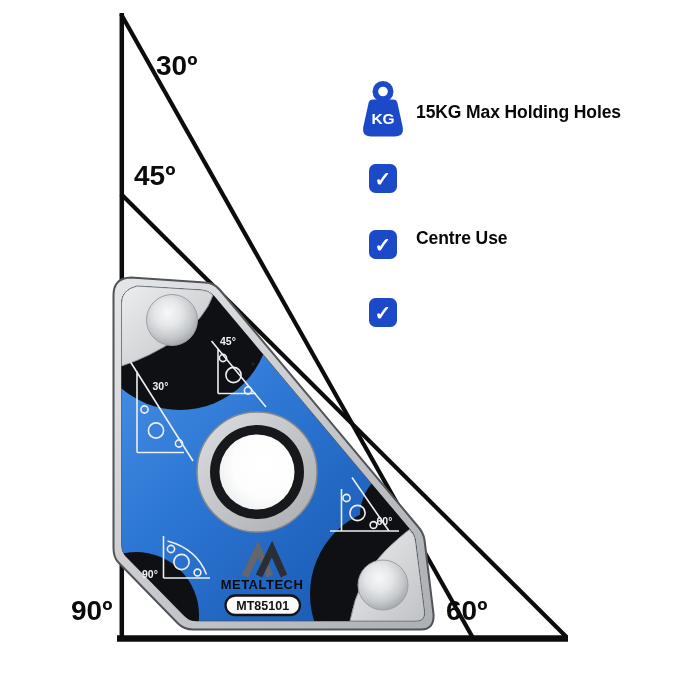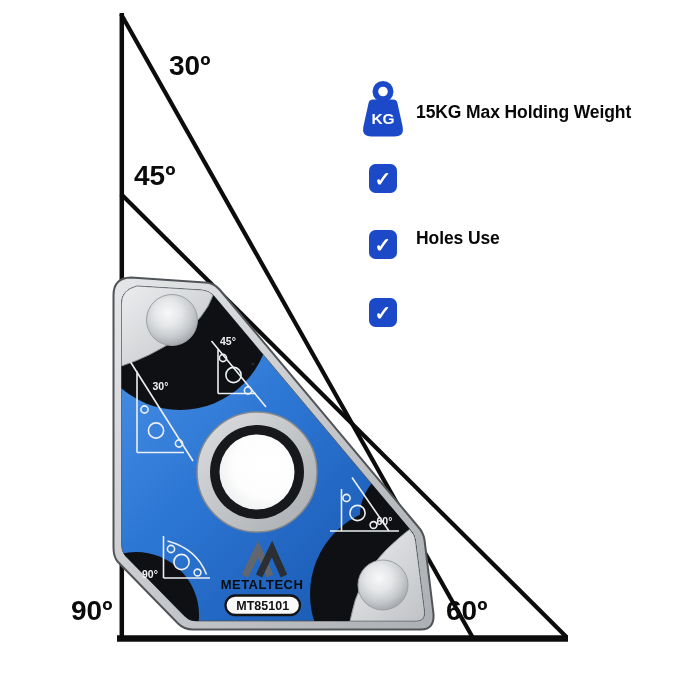--- a/index.html
+++ b/index.html
@@ -141,44 +141,44 @@
       <g>
         <rect x="225.5" y="595.5" width="74.5" height="19.5" rx="9.7" fill="#fafafa" stroke="#141414" stroke-width="2.3"></rect>
         <text x="262.7" y="610" text-anchor="middle" font-size="12.5" font-weight="700" fill="#111111">MT85101</text>
       </g>
 
       <circle cx="172" cy="320" r="25.5" fill="url(#rivetGrad)" stroke="#9da0a4" stroke-width="1"></circle>
       <circle cx="383" cy="585" r="25" fill="url(#rivetGrad)" stroke="#9da0a4" stroke-width="1"></circle>
     </g>
   </svg>
 
-  <div class="angle" style="left:169px;top:52px">30º</div>
+  <div class="angle" style="left:156px;top:52px">30º</div>
   <div class="angle" style="left:134px;top:162px">45º</div>
   <div class="angle" style="left:71px;top:597px">90º</div>
   <div class="angle" style="left:446px;top:597px">60º</div>
 
   <svg class="kgicon" style="left:356px;top:80px" width="54" height="58" viewBox="0 0 54 58">
     <circle cx="27" cy="11.5" r="10.5" fill="#1b49c7"></circle>
     <circle cx="27" cy="11.5" r="4.8" fill="#ffffff"></circle>
     <path d="M17,19.5 L37,19.5 Q40.5,19.5 41.3,22.5 L46.5,46 Q48.8,56.5 38.5,56.5
              L15.5,56.5 Q5.2,56.5 7.5,46 L12.7,22.5 Q13.5,19.5 17,19.5 Z" fill="#1b49c7"></path>
     <text x="27" y="43.5" text-anchor="middle" font-size="15.5" font-weight="700" fill="#ffffff">KG</text>
   </svg>
   <div class="feat-text" style="left:416px;top:101px">
-    <div>15KG Max Holding Weight</div>
+    <div>15KG Max Holding Holes</div>
   </div>
 
   <div class="check" style="left:369px;top:164px">
     <span>✓</span>
   </div>
 
   <div class="check" style="left:369px;top:230px">
     <span>✓</span>
   </div>
   <div class="feat-text" style="left:416px;top:227px">
-    <div>Holes Use</div>
+    <div>Centre Use</div>
   </div>
 
   <div class="check" style="left:369px;top:298px">
     <span>✓</span>
   </div>
 
 </div>
 
 </body></html>

